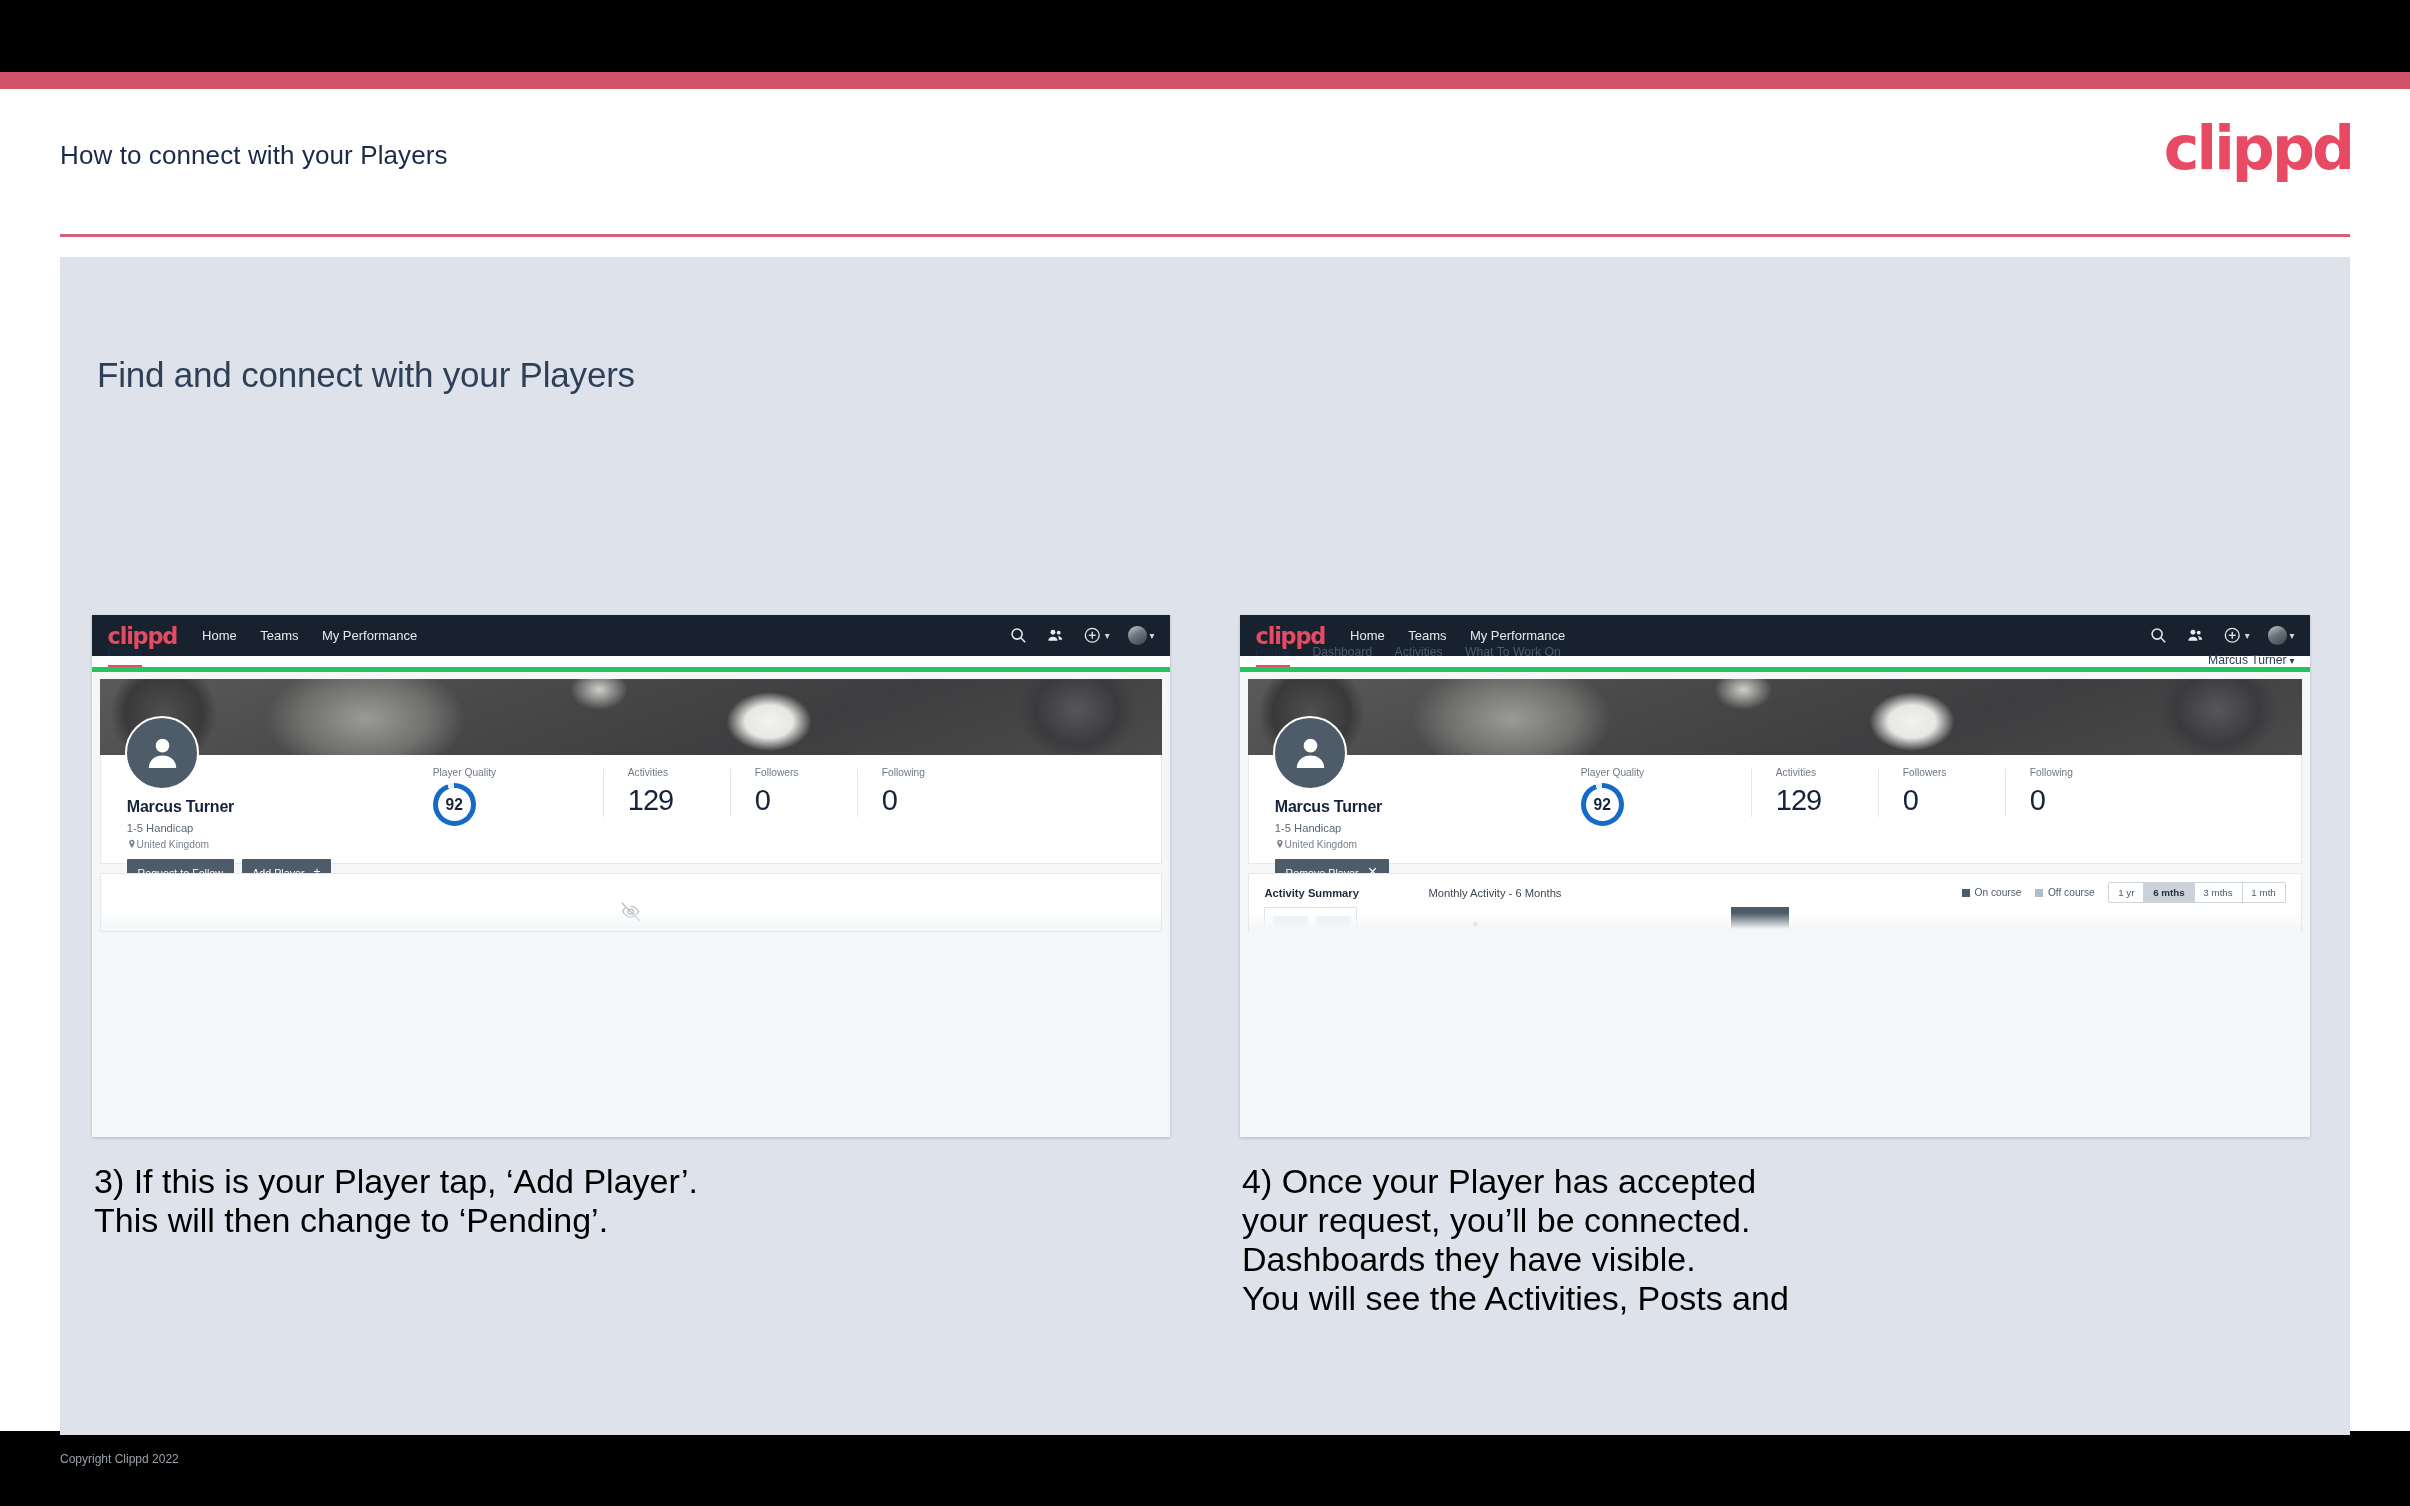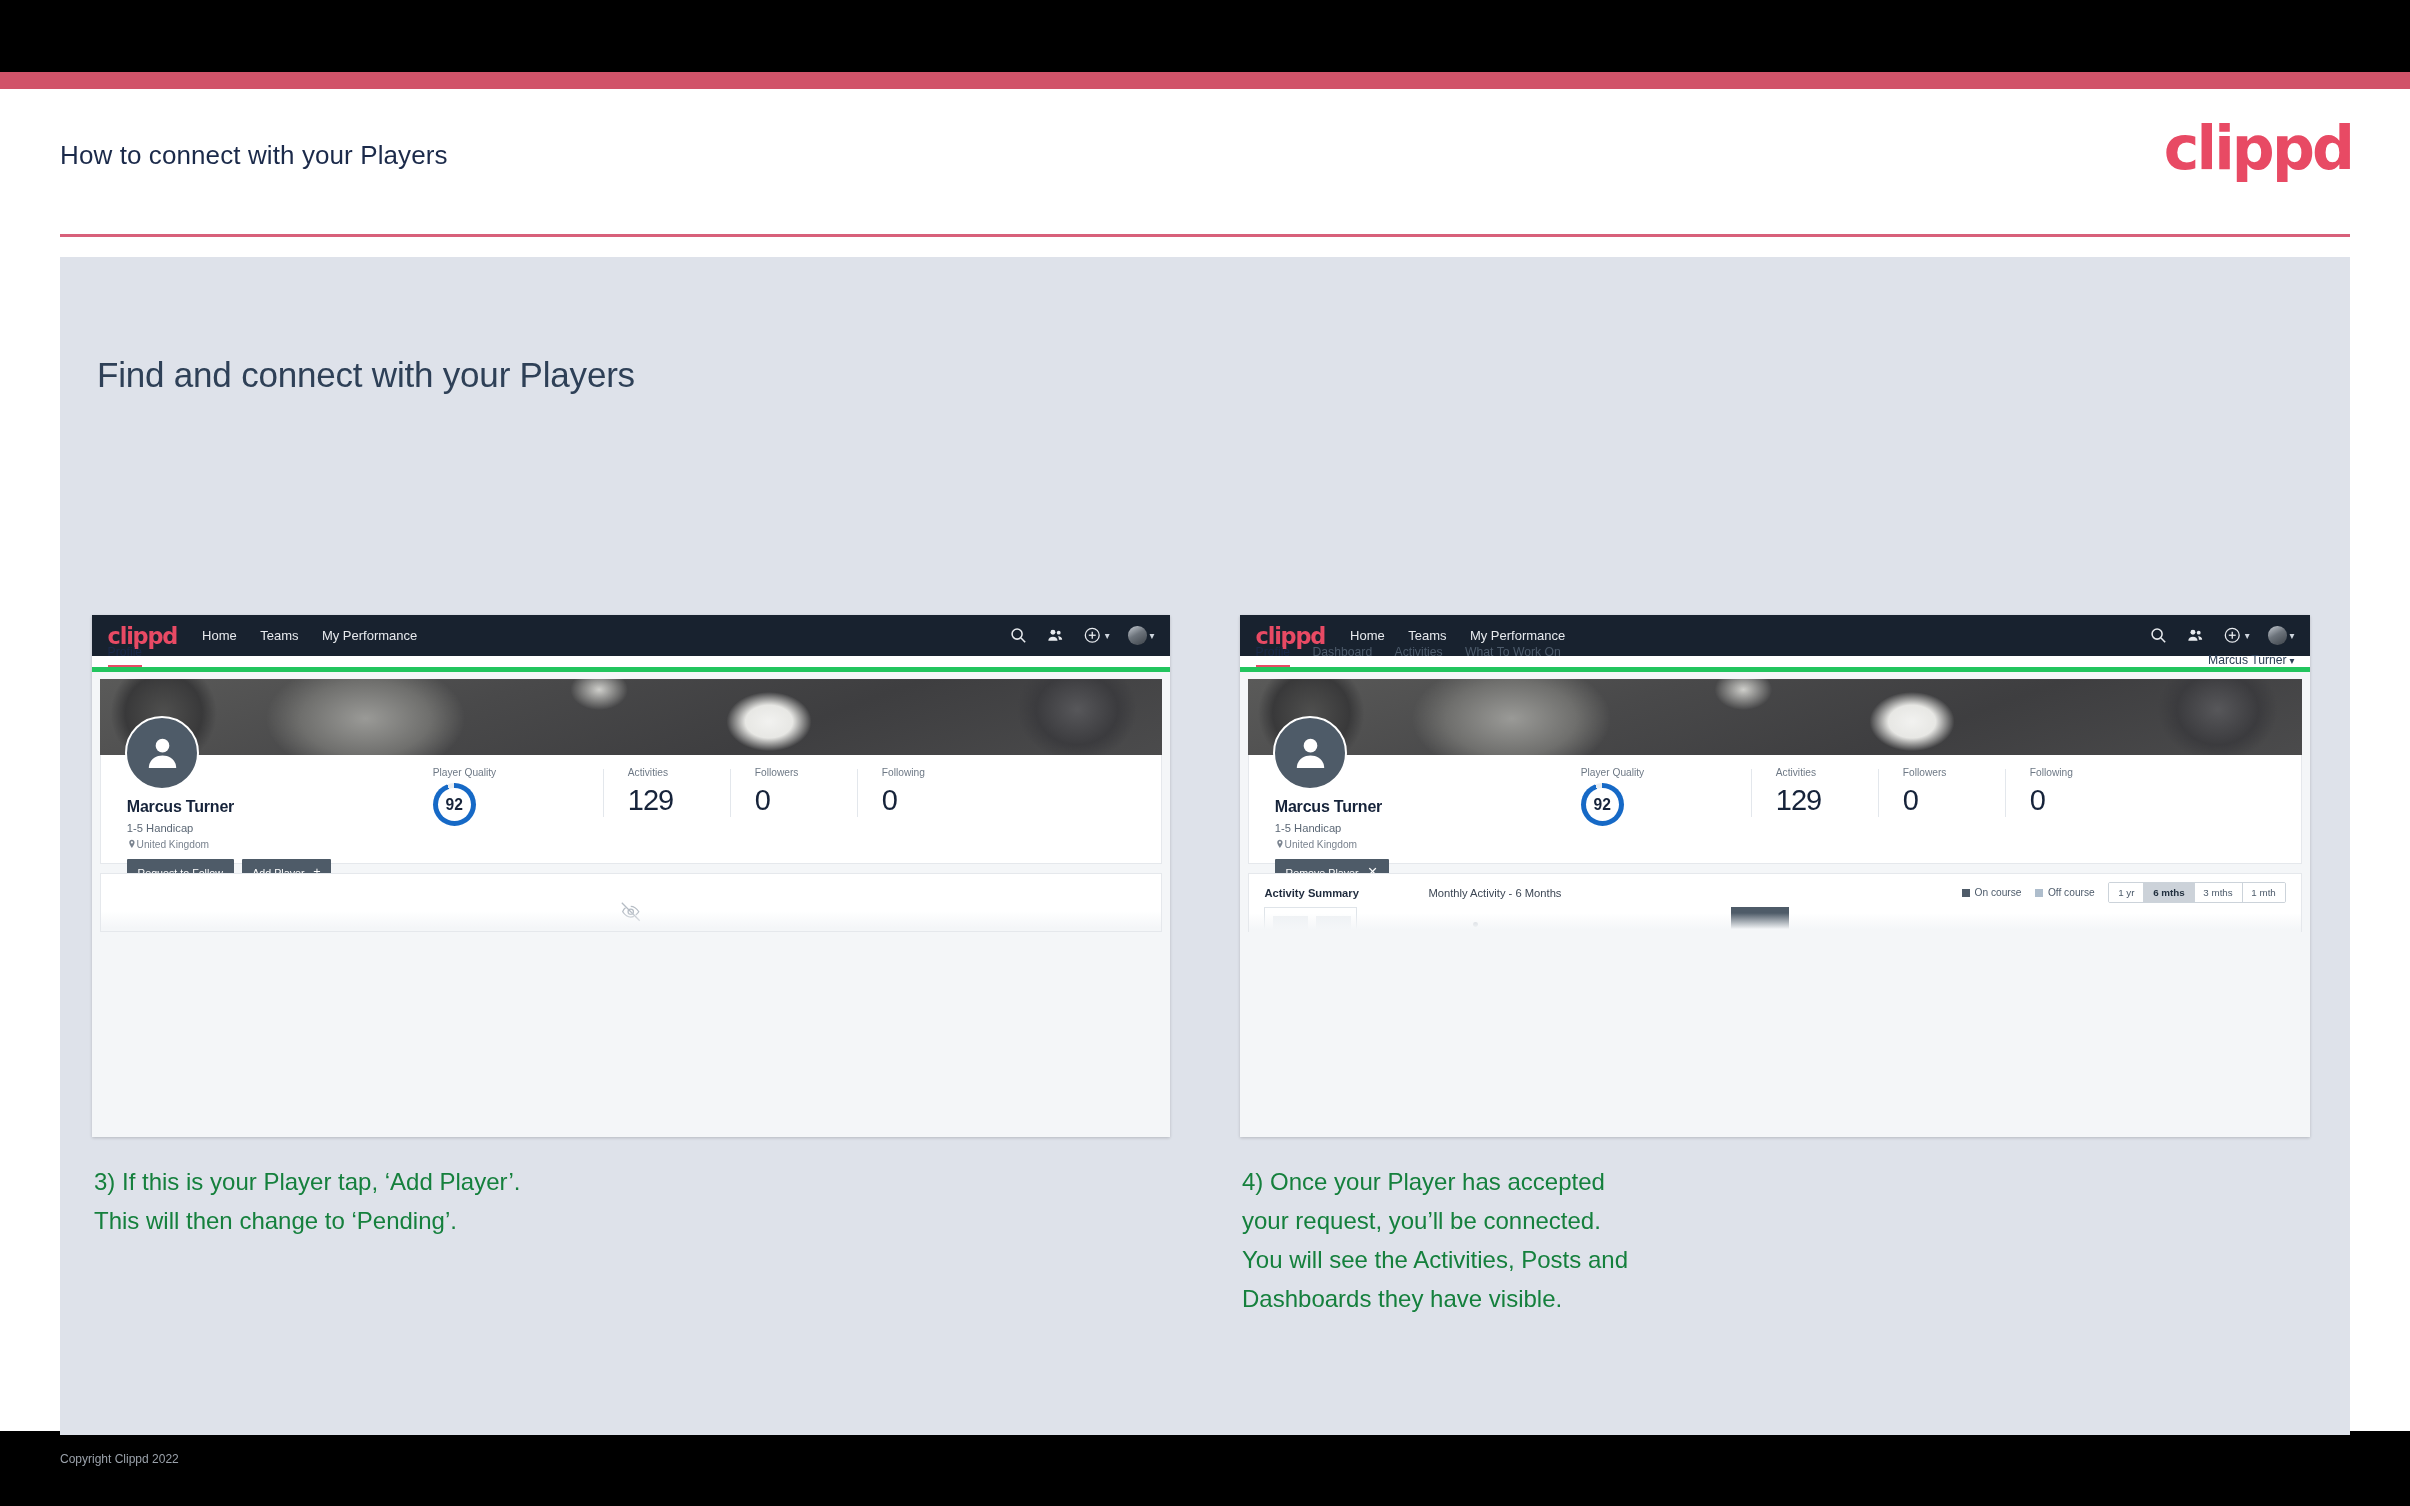--- a/index.html
+++ b/index.html
@@ -201,21 +201,21 @@
   .darkbar { position:absolute; left:482px; top:0px; width:58px; height:23.4px; background:#4e5b68; }
 
   .fadeout {
     position:absolute; left:0; right:0; bottom:0; height:19.5px;
     background:linear-gradient(to bottom, rgba(255,255,255,0), #f4f6f8 85%);
     pointer-events:none;
   }
 
   
   .caption {
-    position:absolute; font-size:24px; line-height:39px; color:#15803d; font-weight:400;
+    position:absolute; font-size:34px; line-height:39px; color:#000000; font-weight:400;
   }
   .caption.left  { left:34px;   top:905px; width:741px; }
   .caption.right { left:1182px; top:905px; width:683px; }
   .caption div { white-space:nowrap; }
 
   .copyright {
     position:absolute; left:60px; top:1363px;
     font-size:12px; color:#9aa1aa;
   }
 </style>
@@ -479,22 +479,22 @@
       </div>
 
       <div class="caption left">
         <div>3) If this is your Player tap, ‘Add Player’.</div>
         <div>This will then change to ‘Pending’.</div>
       </div>
 
       <div class="caption right">
         <div>4) Once your Player has accepted</div>
         <div>your request, you’ll be connected.</div>
+        <div>Dashboards they have visible.</div>
         <div>You will see the Activities, Posts and</div>
-        <div>Dashboards they have visible.</div>
       </div>
 
     </div>
 
     <div class="copyright">Copyright Clippd 2022</div>
 
   </div>
 </div>
 
 

